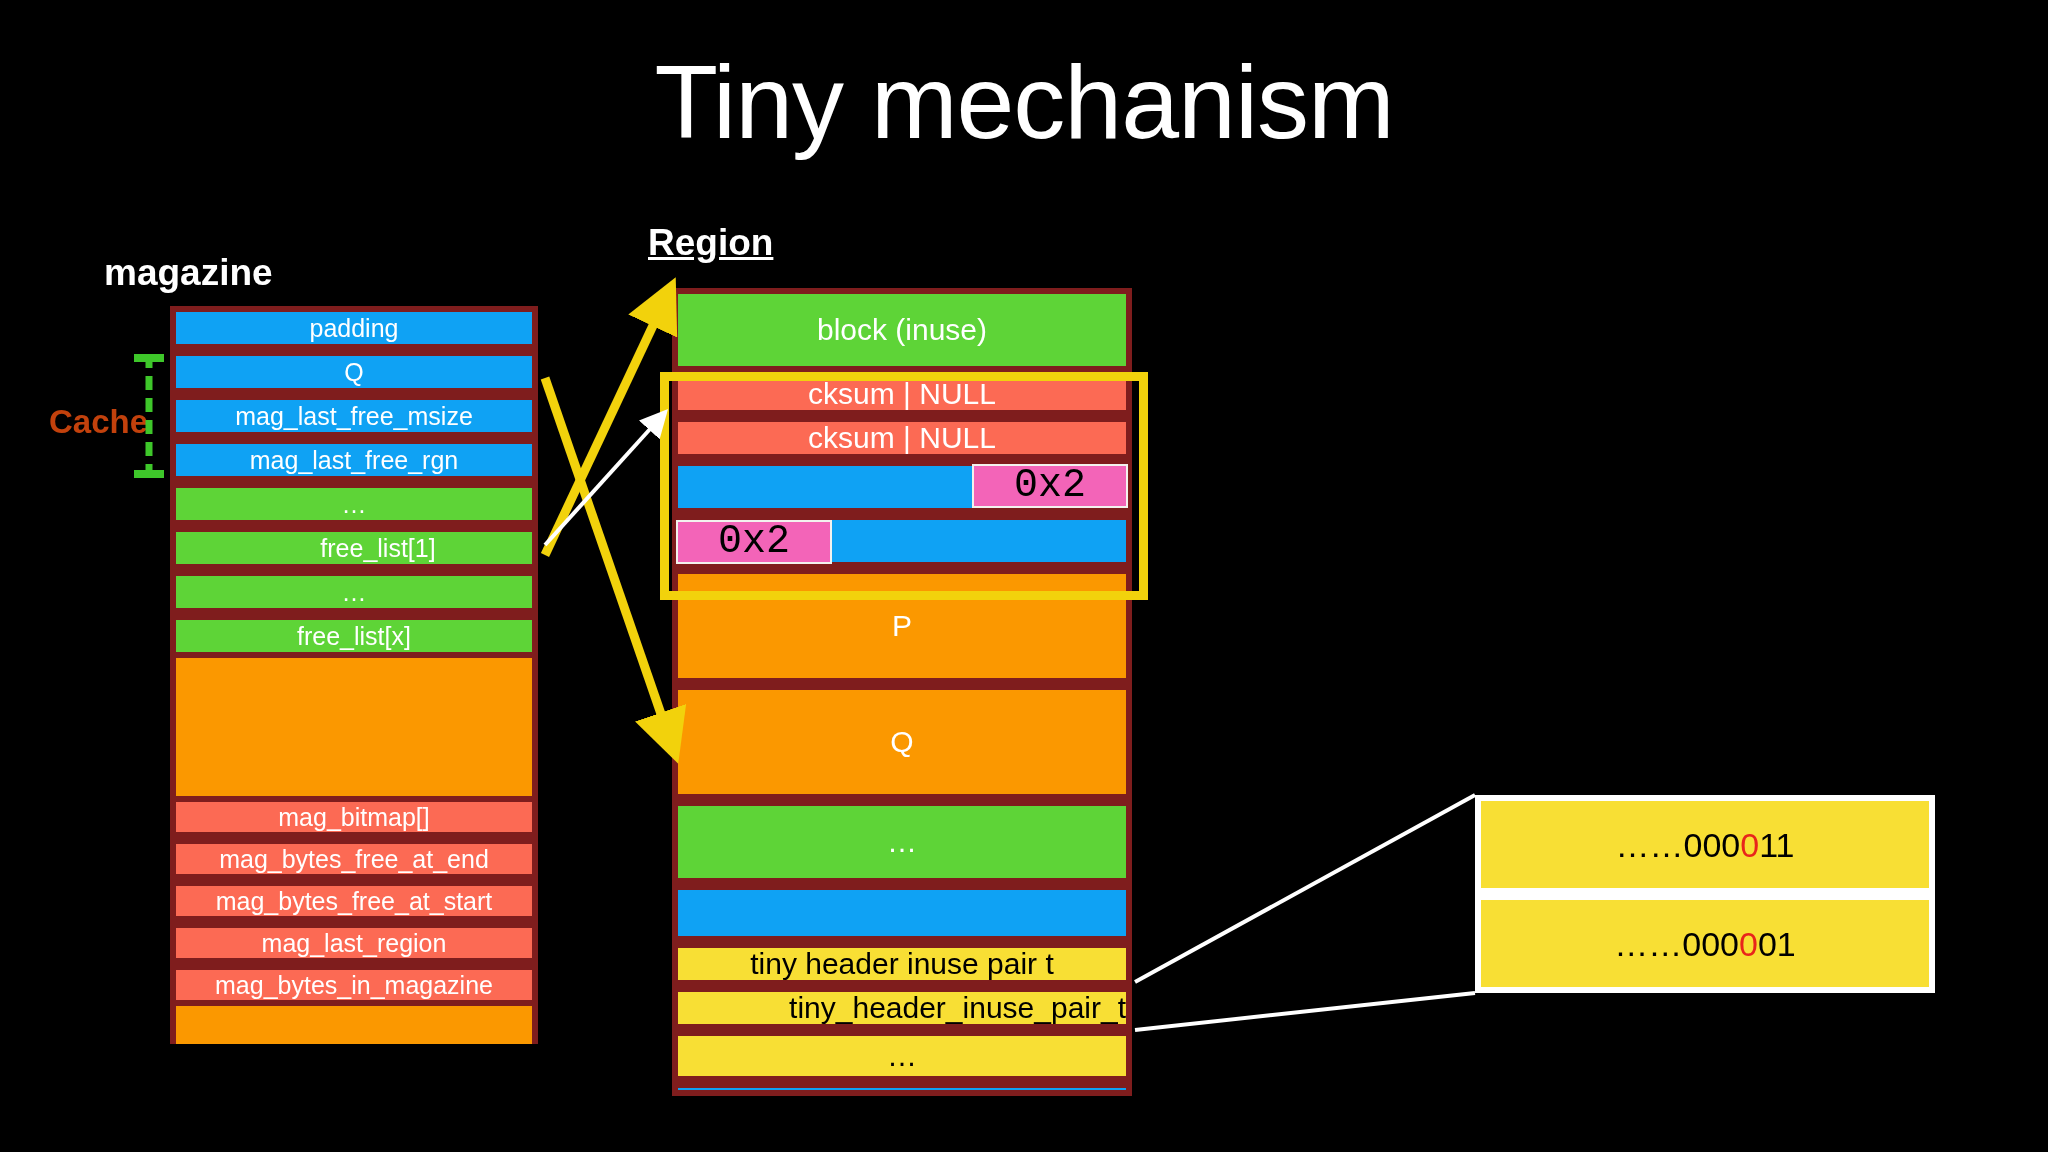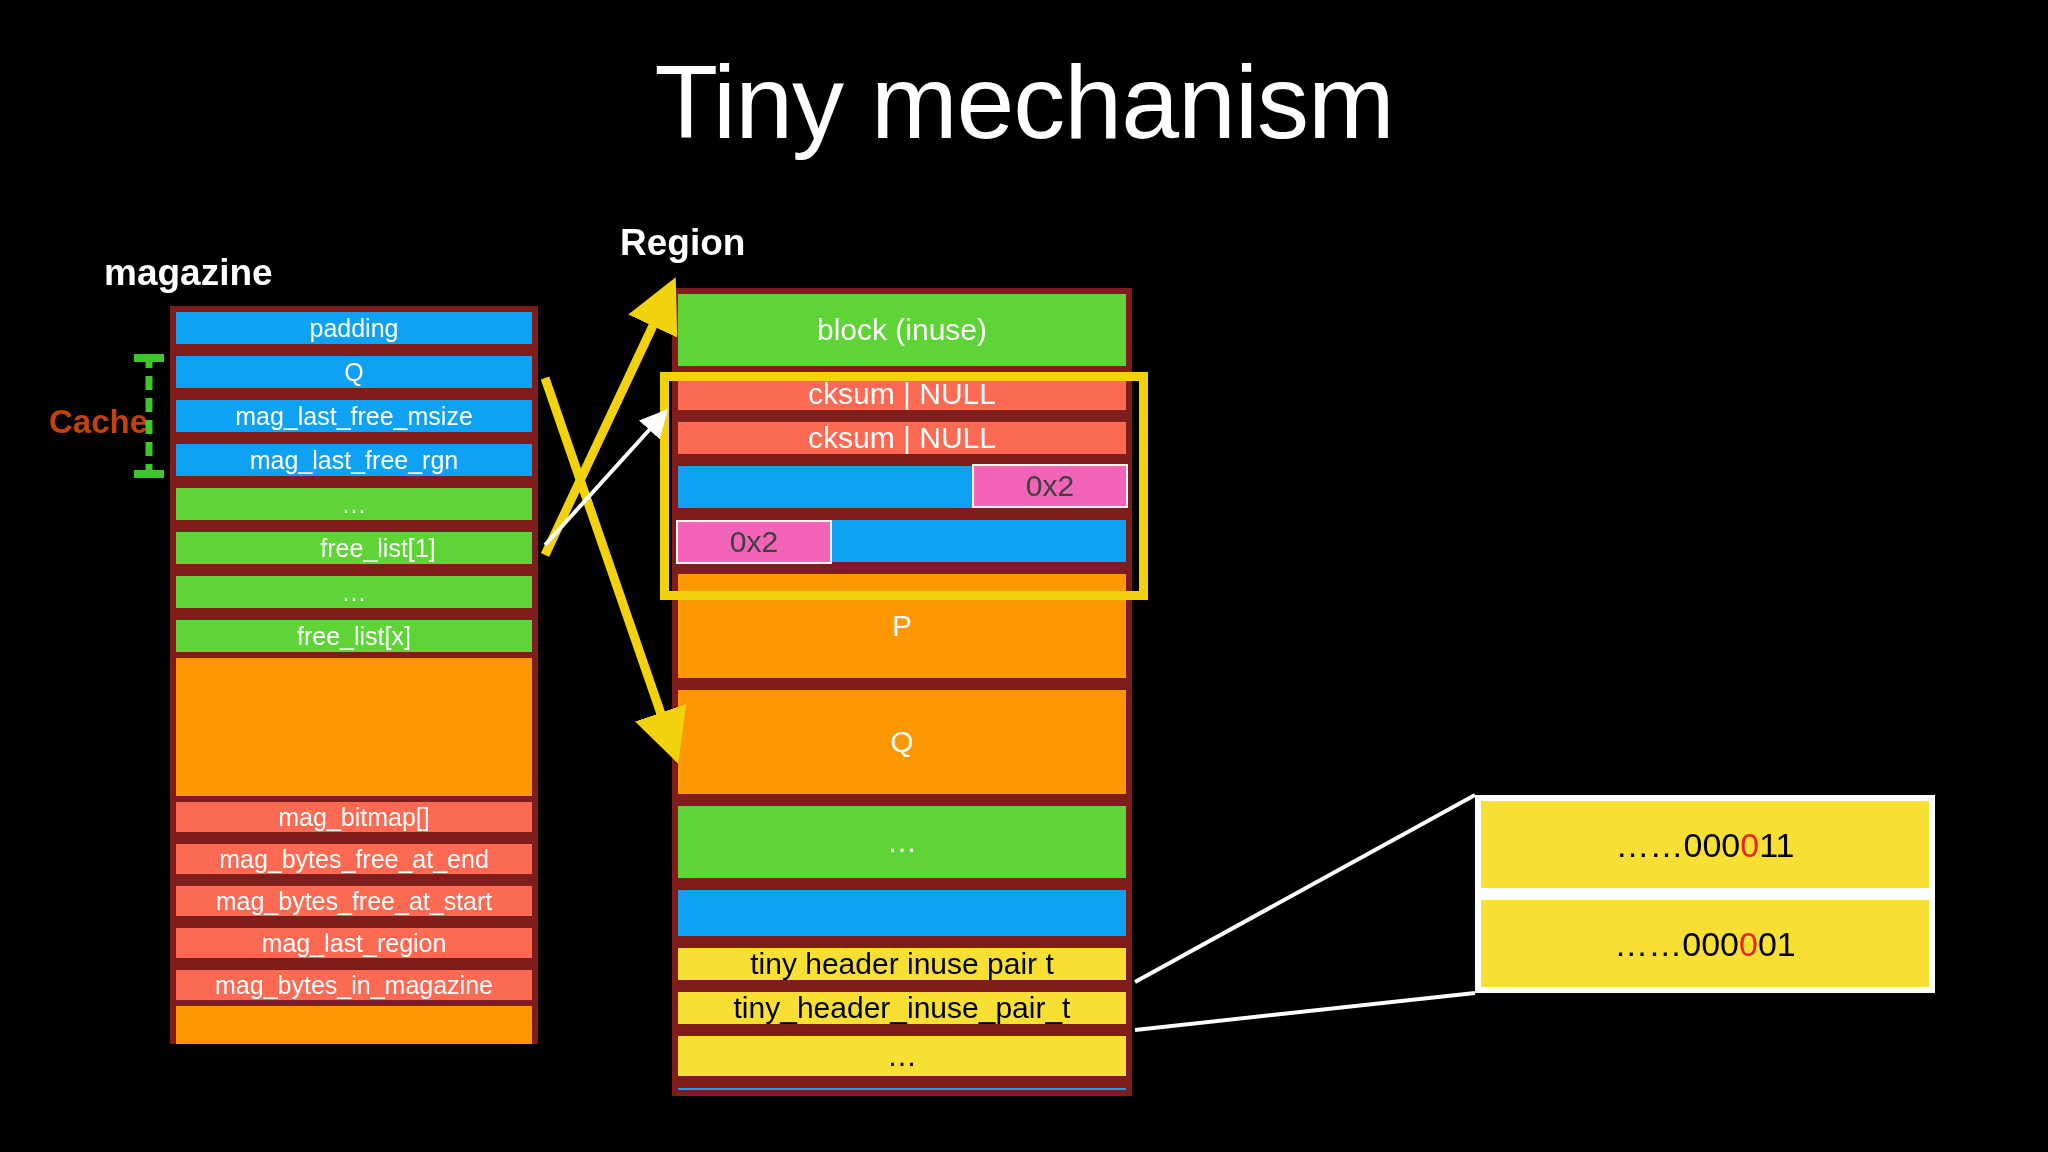--- a/index.html
+++ b/index.html
@@ -14,21 +14,21 @@
   .slide-title{
     position:absolute;left:0;top:48px;width:2048px;text-align:center;
     color:#fff;font-size:104px;line-height:1.05;font-weight:400;
     letter-spacing:-1px;
   }
   .col-title{
     position:absolute;color:#fff;font-weight:bold;font-size:37px;
     white-space:nowrap;
   }
   #magazine-title{left:104px;top:252px;}
-  #region-title{left:620px;top:222px;}
+  #region-title{left:648px;top:222px;text-decoration:underline;}
   .cache-label{
     position:absolute;left:49px;top:403px;color:#c2410c;
     font-weight:bold;font-size:33px;white-space:nowrap;
   }
 
   
   .col{position:absolute;box-sizing:border-box;}
   .row{
     position:relative;box-sizing:border-box;
     display:flex;align-items:center;justify-content:center;
@@ -46,22 +46,22 @@
   #magazine{left:170px;top:306px;width:368px;}
   #magazine .row{height:44px;font-size:25px;}
 
   
   #region{left:672px;top:288px;width:460px;}
   #region .row{font-size:30px;}
 
   
   .ptag{
     position:absolute;background:#f364b8;border:2px solid #f2f2ee;
-    box-sizing:border-box;color:#404040;font-size:30px;
-    display:flex;align-items:center;justify-content:center;
+    box-sizing:border-box;color:#000000;font-size:40px;
+    display:flex;align-items:center;justify-content:center;font-family:Liberation Mono, monospace;
   }
 
   
   .bracket{position:absolute;}
   .bracket .vline{
     position:absolute;left:50%;top:0;bottom:0;width:0;
     border-left:7px dashed #3ec72a;transform:translateX(-3.5px);
   }
   .bracket .cap{
     position:absolute;left:50%;width:30px;height:8px;background:#3ec72a;
@@ -169,21 +169,21 @@
       </div>
       <div class="row green" style="height: 84px;">
         <span>…</span>
       </div>
       <div class="row blue" style="height: 58px;">
         <span></span>
       </div>
       <div class="row yellow" style="height: 44px; color: rgb(0, 0, 0);">
         <span>tiny  header  inuse  pair  t</span>
       </div>
-      <div class="row yellow" style="height: 44px; color: rgb(0, 0, 0);">
+      <div class="row yellow" style="height: 44px; color: rgb(0, 0, 0); justify-content: flex-end;">
         <span>tiny_header_inuse_pair_t</span>
       </div>
       <div class="row yellow" style="height: 52px; color: rgb(0, 0, 0);">
         <span>…</span>
       </div>
       <div class="row blue" style="height: 14px;">
         <span></span>
       </div>
     </div>
 

